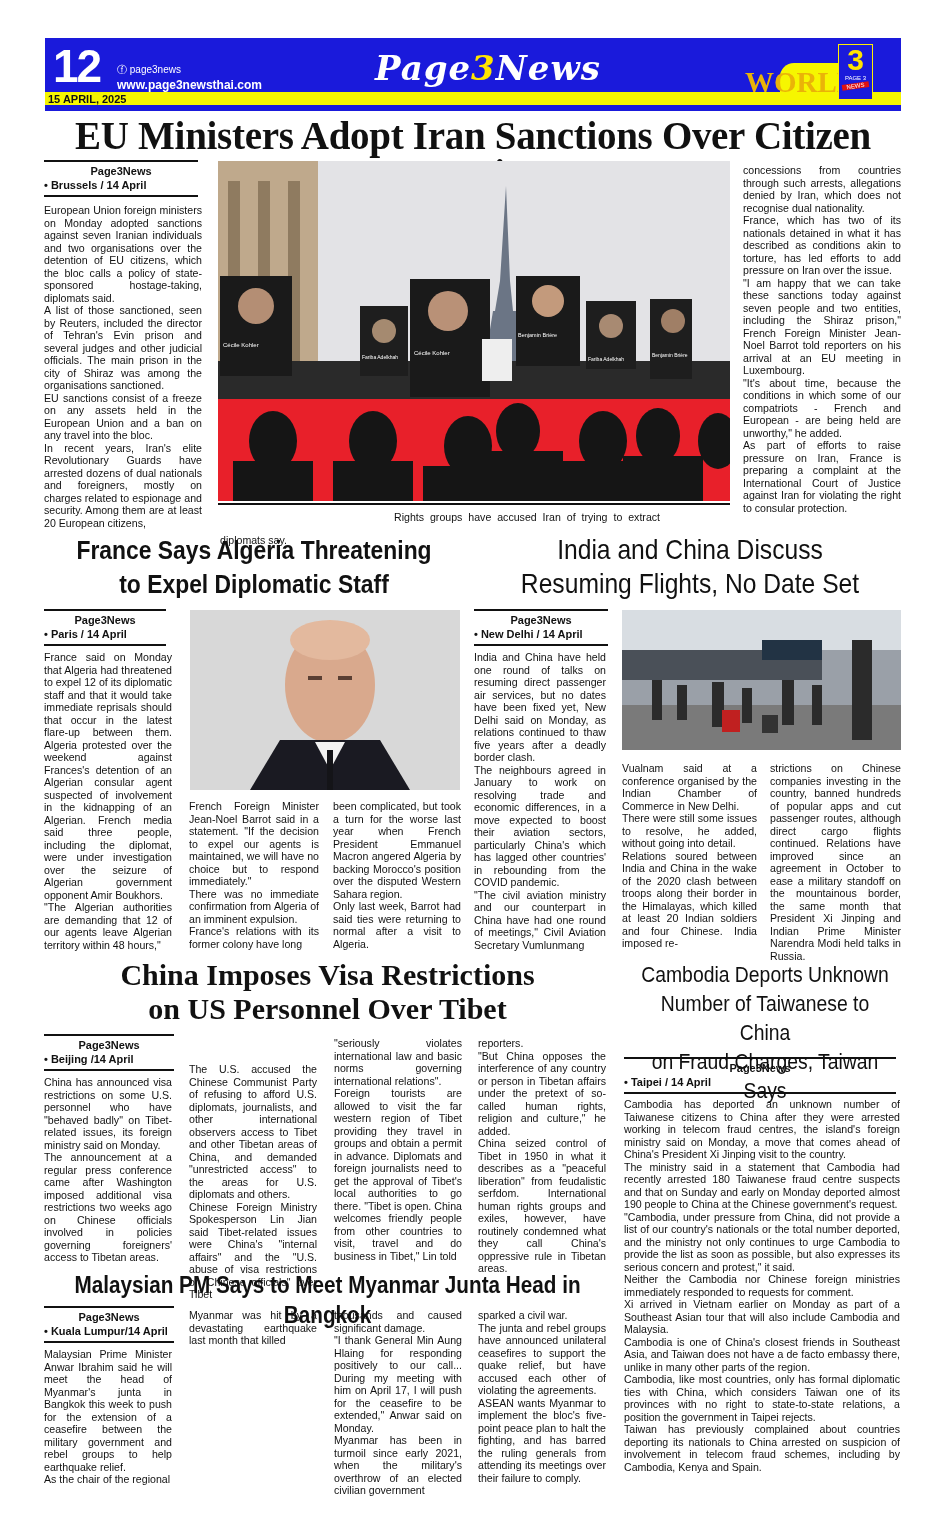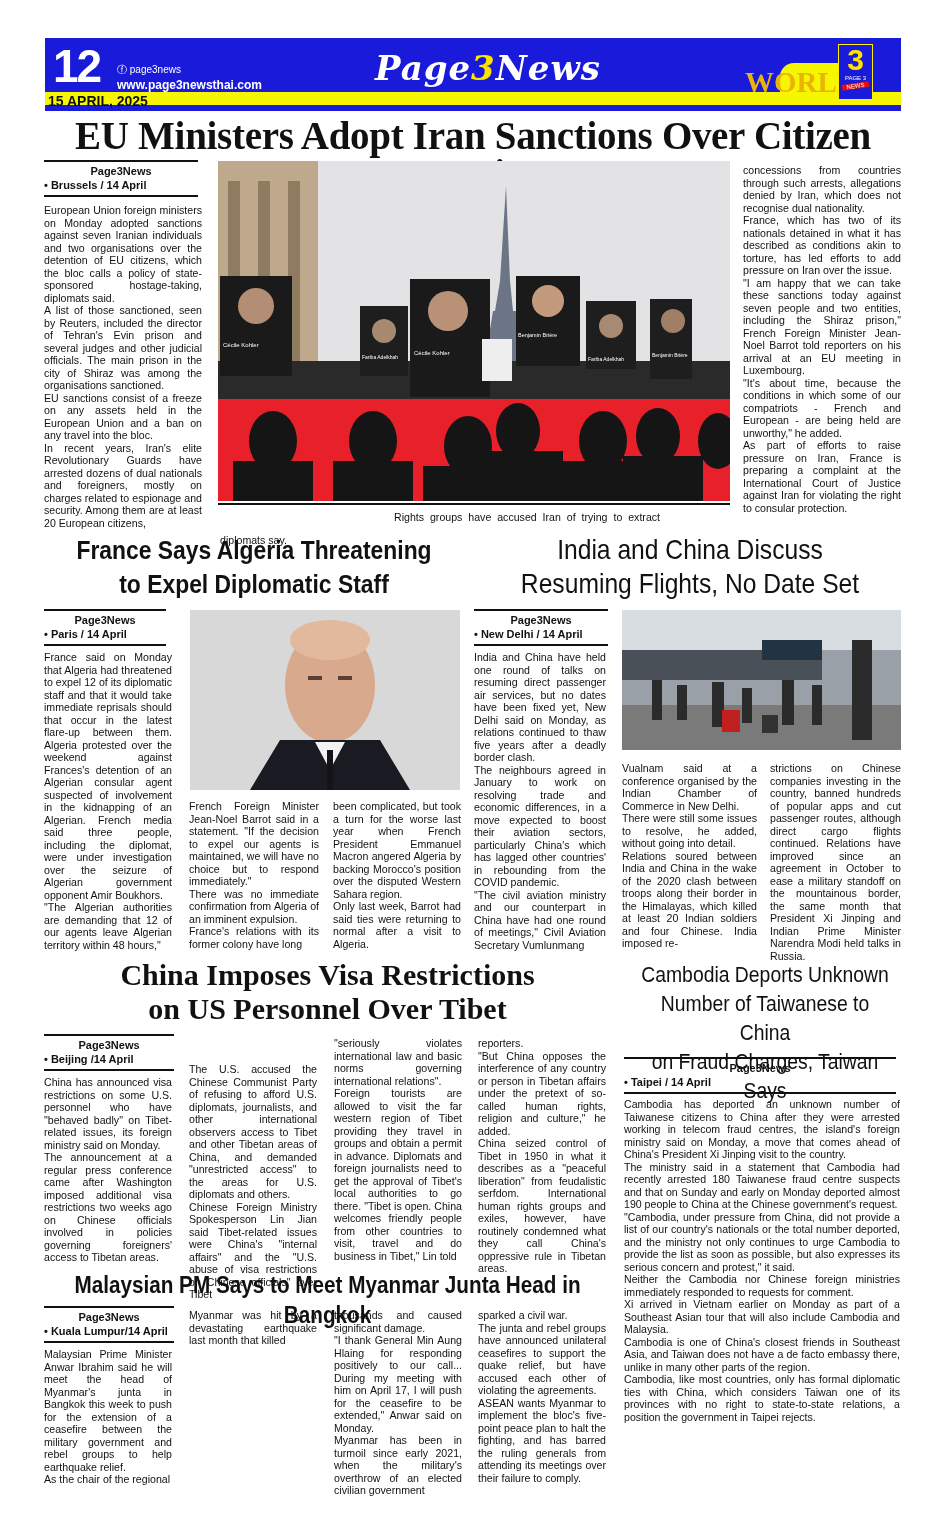--- a/index.html
+++ b/index.html
@@ -6,21 +6,21 @@
 html,body{width:945px;height:1531px;background:#fff;overflow:hidden;}
 body{position:relative;font-family:"Liberation Sans",sans-serif;color:#111;}
 .abs{position:absolute;}
 
 #masthead{left:45px;top:38px;width:856px;height:70px;background:#1a1adb;}
 #mh-yellow{left:0;top:54px;width:856px;height:13px;background:#f6f600;}
 #mh-yellow-right2{left:735px;top:25px;width:80px;height:42px;background:#f6f600;border-top-left-radius:14px;}
 #page-num{left:8px;top:2px;font-size:46px;font-weight:bold;color:#fff;line-height:52px;letter-spacing:-2px;}
 #social{left:72px;top:25px;font-size:10px;color:#fff;line-height:13px;}
 #site{left:72px;top:40px;font-size:12px;color:#fff;font-weight:bold;}
-#date{left:3px;top:55px;font-size:14px;font-weight:bold;color:#111;}
+#date{left:3px;top:55px;font-size:11px;font-weight:bold;color:#111;}
 #brand{left:330px;top:10px;font-family:"DejaVu Serif",serif;font-size:34px;font-weight:bold;color:#fff;font-style:italic;letter-spacing:1px;}
 #brand .three{color:#ffe400;}
 #section-label{left:700px;top:28px;font-family:"Liberation Serif",serif;font-size:29px;font-weight:bold;color:#eab308;}
 #logo-box{left:793px;top:6px;width:35px;height:56px;background:#1a1adb;border:1px solid #ffee00;text-align:center;color:#ffe400;}
 #logo-box .big{font-size:30px;font-weight:bold;line-height:30px;}
 #logo-box .small{font-size:6px;color:#fff;line-height:7px;}
 #logo-box .news{font-size:6px;color:#fff;background:#e01010;margin:1px 3px;transform:rotate(-8deg);}
 #mh-bottom{left:45px;top:108px;width:856px;height:3px;background:#1a1adb;}
 
 .hl{position:absolute;text-align:center;color:#111;}
@@ -241,20 +241,21 @@
   <span class="loc">• Taipei  / 14 April</span>
 </div>
 <div class="col" style="left:624px;top:1098px;width:276px;">
   <p>Cambodia has deported an unknown number of Taiwanese citizens to China after they were arrested working in telecom fraud centres, the island's foreign ministry said on Monday, a move that comes ahead of China's President Xi Jinping visit to the country.</p>
     <p>The ministry said in a statement that Cambodia had recently arrested 180 Taiwanese fraud centre suspects and that on Sunday and early on Monday deported almost 190 people to China at the Chinese government's request.</p>
     <p>"Cambodia, under pressure from China, did not provide a list of our country's nationals or the total number deported, and the ministry not only continues to urge Cambodia to provide the list as soon as possible, but also expresses its serious concern and protest," it said.</p>
     <p>Neither the Cambodia nor Chinese foreign ministries immediately responded to requests for comment.</p>
     <p>Xi arrived in Vietnam earlier on Monday as part of a Southeast Asian tour that will also include Cambodia and Malaysia.</p>
     <p>Cambodia is one of China's closest friends in Southeast Asia, and Taiwan does not have a de facto embassy there, unlike in many other parts of the region.</p>
     <p>Cambodia, like most countries, only has formal diplomatic ties with China, which considers Taiwan one of its provinces with no right to state-to-state relations, a position the government in Taipei rejects.</p>
+    <p>Taiwan has previously complained about countries deporting its nationals to China arrested on suspicion of involvement in telecom fraud schemes, including by Cambodia, Kenya and Spain.</p>
 </div>
 
 <div id="h6" class="hl">Malaysian PM Says to Meet Myanmar Junta Head in Bangkok</div>
 <div class="byline" style="left:44px;top:1306px;width:130px;">
   <span class="src">Page3News</span>
   <span class="loc">• Kuala Lumpur/14 April</span>
 </div>
 <div class="col" style="left:44px;top:1348px;width:128px;">
   <p>Malaysian Prime Minister Anwar Ibrahim said he will meet the head of Myanmar's junta in Bangkok this week to push for the extension of a ceasefire between the military government and rebel groups to help earthquake relief.</p>
     <p>As the chair of the regional</p>

